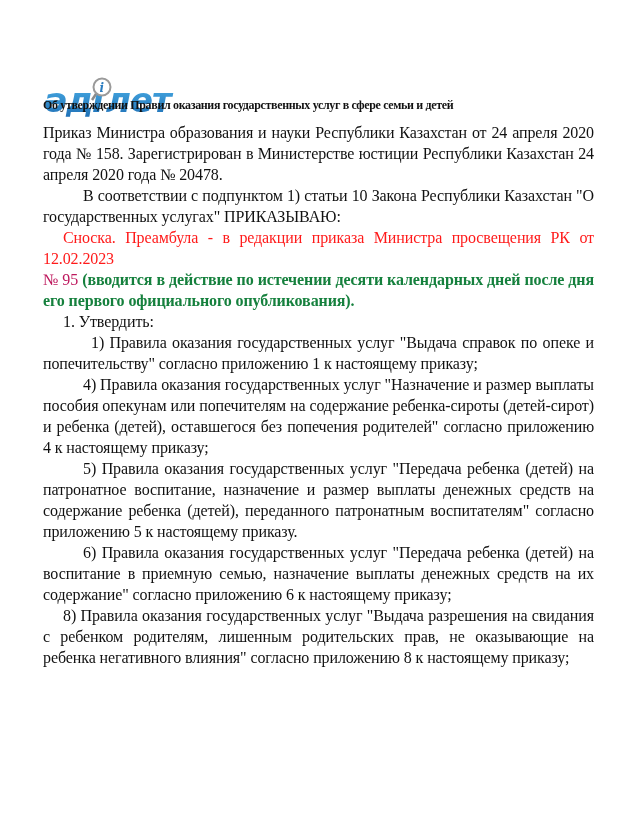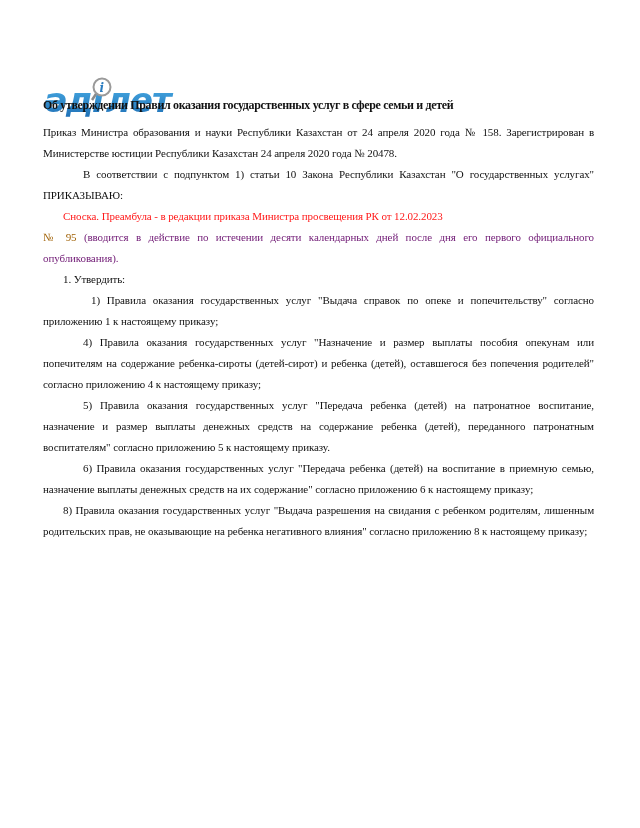--- a/index.html
+++ b/index.html
@@ -32,33 +32,33 @@
   }
   .title {
     font-weight: bold;
     font-size: 12px;
     line-height: 18px;
     margin: 0 0 8px 0;
     letter-spacing: -0.35px;
     white-space: nowrap;
   }
   .p {
-    font-size: 11px;
+    font-size: 16px;
     line-height: 21px;
     text-align: justify;
     margin: 0;
     letter-spacing: -0.1px;
   }
   .p.indent { text-indent: 40px; }
   .p.indent-s { text-indent: 20px; }
   .p.indent-m { text-indent: 48px; }
   .p.indent-l { text-indent: 52px; }
   .note { color: #ff1a1a; }
-  .note a { color: #a16207; text-decoration: none; }
-  .note .red { color: #701a75; }
+  .note a { color: #be185d; text-decoration: none; }
+  .note .red { color: #15803d; font-weight: bold; }
   a { color: inherit; text-decoration: none; }
 </style>
 </head>
 <body>
 
 <div class="logo">
   <svg width="140" height="46" viewBox="0 0 140 46">
     <defs>
       <linearGradient id="lg" x1="0" y1="0" x2="0" y2="1">
         <stop offset="0" stop-color="#4db3ea"></stop>

